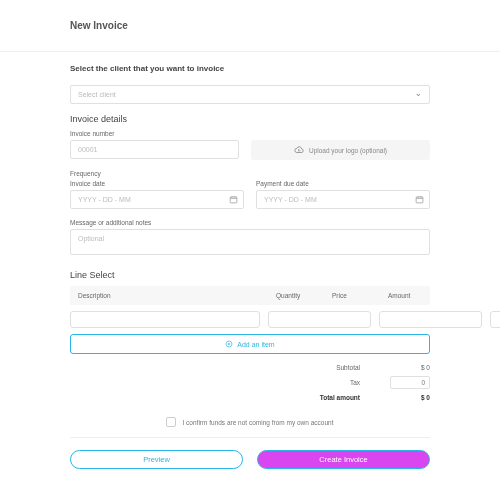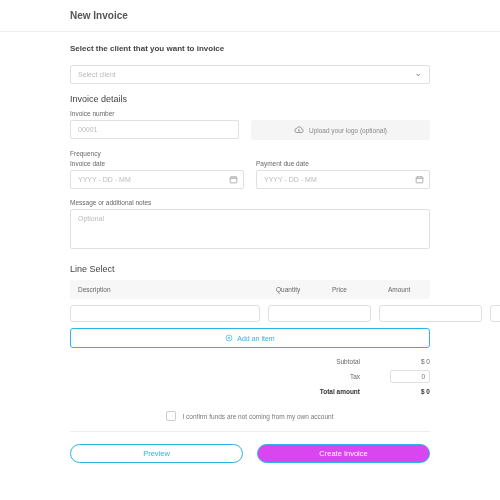--- a/index.html
+++ b/index.html
@@ -1,35 +1,35 @@
 <!DOCTYPE html>
 <html><head>
 <meta charset="utf-8">
 <style>
 *{box-sizing:border-box;margin:0;padding:0;font-family:-apple-system,BlinkMacSystemFont,"Segoe UI",Arial,sans-serif}
 body{background:#fff;font-size:7px;color:#333}
 .page{width:500px;margin:0 auto}
-.header{padding:10px 70px;border-bottom:1px solid #eee}
+.header{padding:20px 70px;border-bottom:1px solid #eee}
 .header h1{font-size:10px;font-weight:600;color:#555}
 .content{padding:12px 70px}
 .section-title{font-size:8px;font-weight:600;color:#444;margin-bottom:12px}
 .sub-title{font-size:9px;font-weight:400;color:#444;margin-bottom:6px;margin-top:4px}
 .label{font-size:6.5px;color:#666;margin-bottom:3px;display:block}
 .field{width:100%;border:1px solid #e0e0e0;border-radius:2px;padding:5px 7px;font-size:7px;color:#666;background:#fff}
 .field::placeholder{color:#bbb}
 .select{position:relative}
 .select .field{padding-right:18px}
 .select::after{content:"⌄";position:absolute;right:8px;top:3px;color:#888;font-size:9px;pointer-events:none}
 .row{display:flex;gap:12px;margin-bottom:10px}
 .col{flex:1}
 .upload{flex:1;background:#f5f5f5;border-radius:3px;display:flex;align-items:center;justify-content:center;gap:5px;color:#888;font-size:6.5px;padding:5px}
 .upload svg{width:10px;height:10px}
 .date-field{position:relative}
 .date-field .cal-icon{position:absolute;right:6px;top:50%;transform:translateY(-50%);color:#999}
-textarea.field{height:40px;resize:none}
+textarea.field{height:26px;resize:none}
 .line-items-header{display:flex;background:#f7f7f8;padding:6px 8px;border-radius:2px;margin-bottom:6px}
 .line-items-header span{font-size:6.5px;color:#666}
 .col-desc{flex:0 0 190px}
 .col-qty{flex:0 0 48px;text-align:left;margin-left:8px}
 .col-price{flex:0 0 48px;text-align:left;margin-left:8px}
 .col-amt{flex:1;text-align:left;margin-left:8px}
 .line-item-row{display:flex;gap:8px;margin-bottom:6px}
 .line-item-row input{border:1px solid #e0e0e0;border-radius:3px;padding:4px 5px;font-size:7px}
 .li-desc{flex:0 0 190px}
 .li-sm{flex:0 0 48px}

